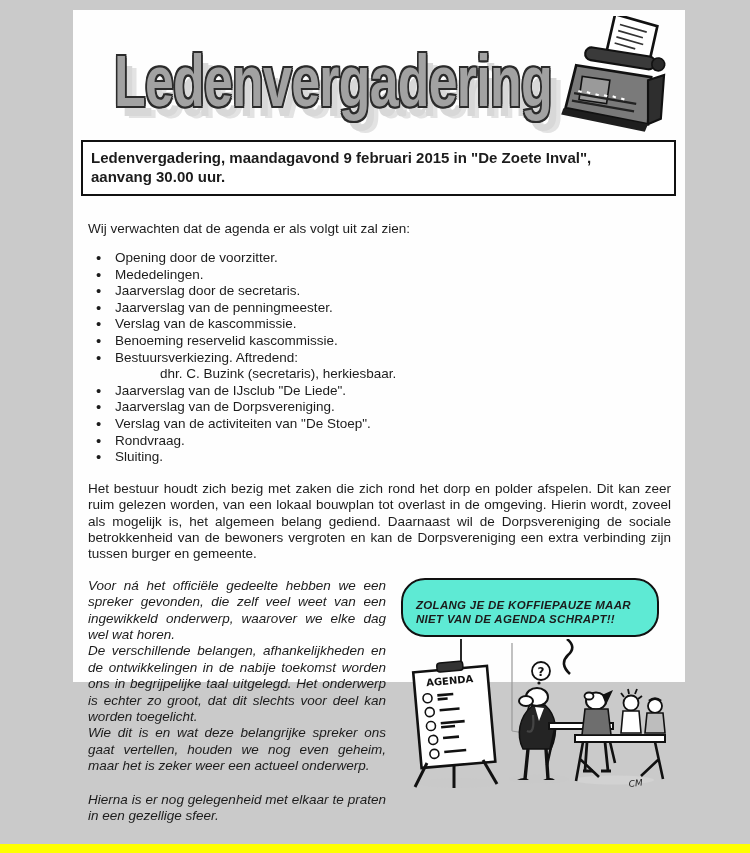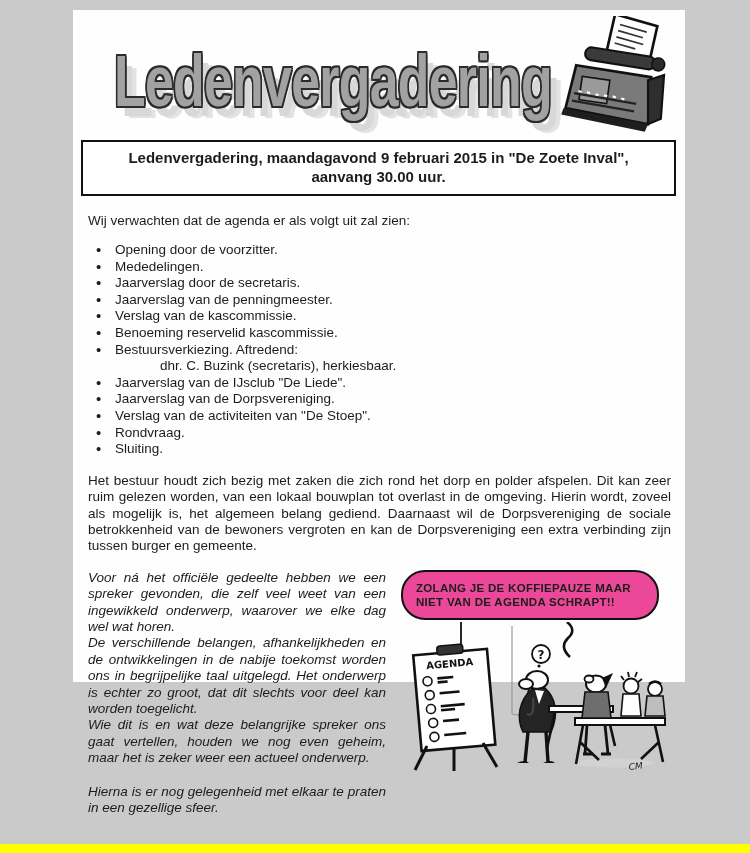--- a/index.html
+++ b/index.html
@@ -30,42 +30,43 @@
        0   -2px 0 #2b2b2b, 0    2px 0 #2b2b2b,
       -2px  0   0 #2b2b2b, 2px  0   0 #2b2b2b,
       10px 10px 0 #d8d8d8, 16px 12px 0 #e3e3e3;
   }
   .typewriter{position:absolute;right:-6px;top:-10px;}
   
   .header-box{
     margin:8px 8px 0 -7px;width:595px;box-sizing:border-box;
     border:2px solid #111;
     padding:6px 8px 8px;
-    text-align:center;font-weight:bold;font-size:15px;line-height:19px;
+    text-align:left;font-weight:bold;font-size:15px;line-height:19px;
     background:#fff;
   }
   
-  .intro{margin:17px 0 0 0;font-size:13.5px;}
+  .intro{margin:25px 0 0 0;font-size:13.5px;}
   ul.agenda{list-style:none;margin:14px 0 0 0;padding:0;font-size:13.5px;line-height:16.6px;}
   ul.agenda li{padding-left:27px;position:relative;}
   ul.agenda li.item::before{content:"\2022";position:absolute;left:8px;font-size:15px;}
   ul.agenda li.sub{padding-left:72px;}
   .para{margin:15px 0 0 0;font-size:13.5px;line-height:16.4px;text-align:justify;}
   
   .columns{display:flex;margin-top:15px;align-items:flex-start;}
   .left-col{width:313px;font-size:13.5px;line-height:16.4px;text-align:justify;font-style:italic;}
   .left-col p{margin:0;}
   .left-col p.gap-top{margin-top:17px;}
   .cartoon{position:relative;width:272px;margin-left:13px;}
   .bubble{
     box-sizing:border-box;width:258px;margin-left:2px;
     border:2.5px solid #111;border-radius:24px;
-    padding:9px 10px 8px 13px;
+    padding:18px 10px 8px 13px;
     font-weight:bold;font-size:11.5px;line-height:14.5px;letter-spacing:.3px;
-    background:#ec4899;
+    background:#5eead4;
+    font-style:italic;
   }
   .scene{display:block;margin-top:2px;}
   
   .closing-note{margin:17px 0 0 0;font-size:13.5px;}
   
   .yellow-bar{position:absolute;left:0;top:844px;width:750px;height:9px;}
 </style>
 </head>
 <body style="background: rgb(202, 202, 202);">
 

